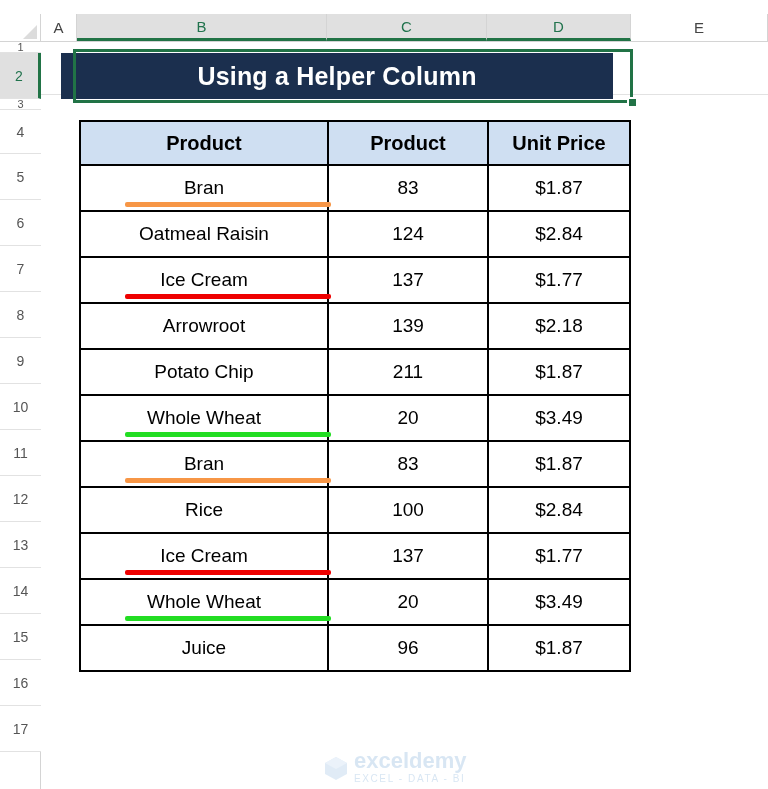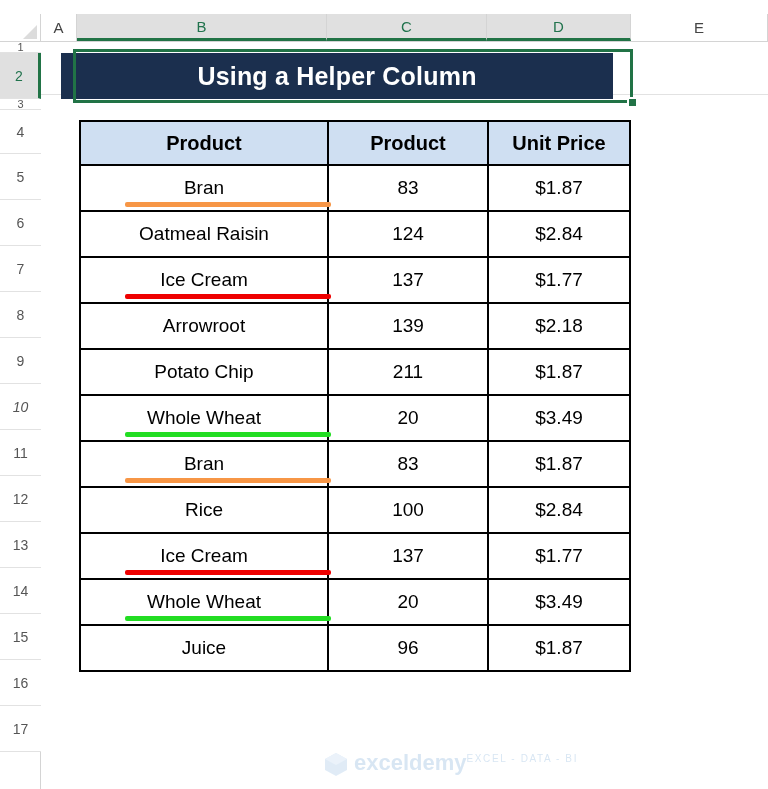--- a/index.html
+++ b/index.html
@@ -203,21 +203,21 @@
     display: flex;
     align-items: center;
     gap: 5px;
     opacity: 0.55;
     pointer-events: none;
   }
   #wm-mark {
     width: 26px; height: 26px;
     position: relative;
   }
-  #wm-words { display: flex; line-height: 1; }
+  #wm-words { display: flex; flex-direction: column; line-height: 1; }
   #wm-title {
     font-size: 22px;
     color: #b9d2ea;
     font-weight: 600;
   }
   #wm-sub {
     font-size: 10px;
     color: #b9d2ea;
     letter-spacing: 1.6px;
     margin-top: 2px;
@@ -253,21 +253,21 @@
   <div id="row-header-strip">
       <div class="row-head" style="height: 11px; font-size: 11px; overflow: hidden;">1</div>
       <div class="row-head selected" style="height: 46px;">2</div>
       <div class="row-head" style="height: 11px; font-size: 11px; overflow: hidden;">3</div>
       <div class="row-head" style="height: 44px;">4</div>
       <div class="row-head" style="height: 46px;">5</div>
       <div class="row-head" style="height: 46px;">6</div>
       <div class="row-head" style="height: 46px;">7</div>
       <div class="row-head" style="height: 46px;">8</div>
       <div class="row-head" style="height: 46px;">9</div>
-      <div class="row-head" style="height: 46px; font-style: italic;">10</div>
+      <div class="row-head" style="height: 46px;">10</div>
       <div class="row-head" style="height: 46px;">11</div>
       <div class="row-head" style="height: 46px;">12</div>
       <div class="row-head" style="height: 46px;">13</div>
       <div class="row-head" style="height: 46px;">14</div>
       <div class="row-head" style="height: 46px;">15</div>
       <div class="row-head" style="height: 46px;">16</div>
       <div class="row-head" style="height: 46px;">17</div>
     </div>
 
   <div id="grid-area">

